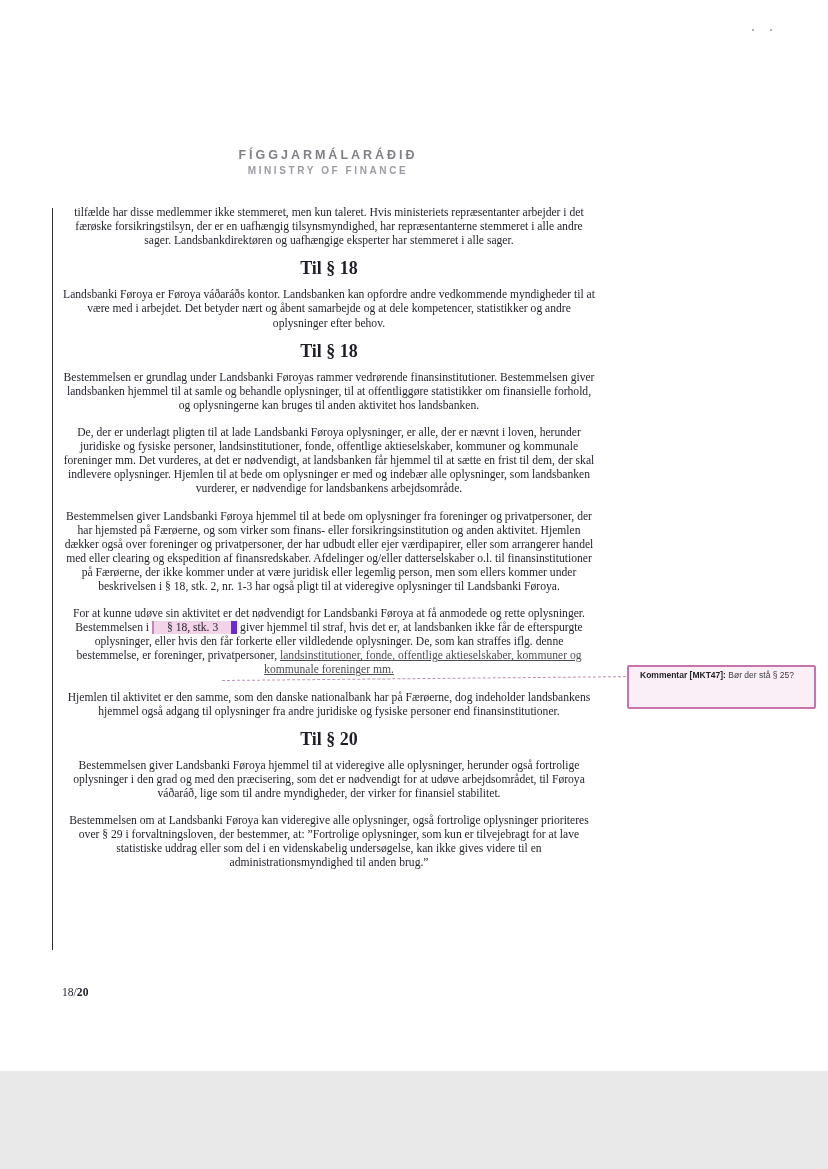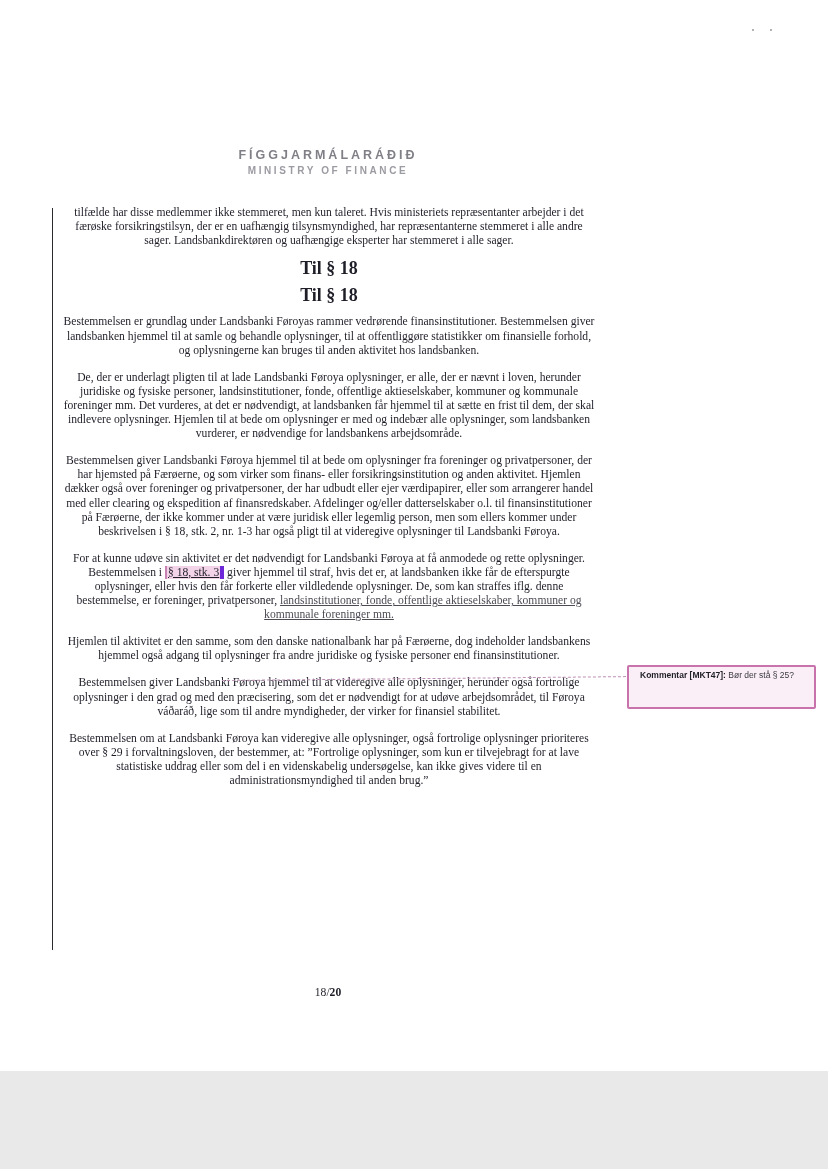--- a/index.html
+++ b/index.html
@@ -64,24 +64,23 @@
   }
   .content p { margin: 0 0 13px 0; }
   .content h3 {
     font-size: 18px;
     font-weight: 700;
     margin: 2px 0 13px 0;
   }
   .anchor-highlight {
     background: var(--highlight-bg, #f3d3e7);
     border-left: 2px solid #c883b4;
-    border-right: 4px solid #6d28d9;
-    padding: 0 1px;
+    border-right: 6px solid #6d28d9;
+    padding: 0 13px;
     cursor: pointer;
-    text-decoration: underline;
   }
   .tracked-ins {
     text-decoration: underline;
     color: #4c4c55;
   }
   .comment-connector {
     position: absolute;
     left: 222px; top: 680px;
     width: 404px;
     border-top: 1px dashed #bd8fb4;
@@ -101,21 +100,21 @@
     font-size: 8.5px;
     line-height: 11px;
     color: #3a3a40;
     cursor: pointer;
   }
   .comment-box .label { font-weight: 700; color: #1f1f26; }
   .doc-footer {
     position: absolute;
     top: 986px; left: 62px;
     width: 532px;
-    text-align: center;
+    text-align: left;
     font-size: 11.6px;
   }
   .doc-footer b { font-weight: 700; }
 </style>
 </head>
 <body>
 
 <div class="page">
 
   <div class="scan-dots"></div>
@@ -124,30 +123,32 @@
     <div class="org">FÍGGJARMÁLARÁÐIÐ</div>
     <div class="sub">MINISTRY OF FINANCE</div>
   </header>
 
   <div class="change-bar"></div>
 
   <main class="content">
     <p>tilfælde har disse medlemmer ikke stemmeret, men kun taleret. Hvis ministeriets repræsentanter arbejder i det færøske forsikringstilsyn, der er en uafhængig tilsynsmyndighed, har repræsentanterne stemmeret i alle andre sager. Landsbankdirektøren og uafhængige eksperter har stemmeret i alle sager.</p>
 
     <h3>Til § 18</h3>
+    <p>Landsbanki Føroya er Føroya váðaráðs kontor. Landsbanken kan opfordre andre vedkommende myndigheder til at være med i arbejdet. Det betyder nært og åbent samarbejde og at dele kompetencer, statistikker og andre oplysninger efter behov.</p>
 
     <h3>Til § 18</h3>
     <p>Bestemmelsen er grundlag under Landsbanki Føroyas rammer vedrørende finansinstitutioner. Bestemmelsen giver landsbanken hjemmel til at samle og behandle oplysninger, til at offentliggøre statistikker om finansielle forhold, og oplysningerne kan bruges til anden aktivitet hos landsbanken.</p>
     <p>De, der er underlagt pligten til at lade Landsbanki Føroya oplysninger, er alle, der er nævnt i loven, herunder juridiske og fysiske personer, landsinstitutioner, fonde, offentlige aktieselskaber, kommuner og kommunale foreninger mm. Det vurderes, at det er nødvendigt, at landsbanken får hjemmel til at sætte en frist til dem, der skal indlevere oplysninger. Hjemlen til at bede om oplysninger er med og indebær alle oplysninger, som landsbanken vurderer, er nødvendige for landsbankens arbejdsområde.</p>
     <p>Bestemmelsen giver Landsbanki Føroya hjemmel til at bede om oplysninger fra foreninger og privatpersoner, der har hjemsted på Færøerne, og som virker som finans- eller forsikringsinstitution og anden aktivitet. Hjemlen dækker også over foreninger og privatpersoner, der har udbudt eller ejer værdipapirer, eller som arrangerer handel med eller clearing og ekspedition af finansredskaber. Afdelinger og/eller datterselskaber o.l. til finansinstitutioner på Færøerne, der ikke kommer under at være juridisk eller legemlig person, men som ellers kommer under beskrivelsen i § 18, stk. 2, nr. 1-3 har også pligt til at videregive oplysninger til Landsbanki Føroya.</p>
 
     <p><span>For at kunne udøve sin aktivitet er det nødvendigt for Landsbanki Føroya at få anmodede og rette oplysninger. Bestemmelsen i </span><span class="anchor-highlight">§ 18, stk. 3</span><span> giver hjemmel til straf, hvis det er, at landsbanken ikke får de efterspurgte oplysninger, eller hvis den får forkerte eller vildledende oplysninger. De, som kan straffes iflg. denne bestemmelse, er foreninger, privatpersoner, </span><span class="tracked-ins">landsinstitutioner, fonde, offentlige aktieselskaber, kommuner og kommunale foreninger mm.</span></p>
 
     <p>Hjemlen til aktivitet er den samme, som den danske nationalbank har på Færøerne, dog indeholder landsbankens hjemmel også adgang til oplysninger fra andre juridiske og fysiske personer end finansinstitutioner.</p>
 
+    <h3>Til § 20</h3>
     <p>Bestemmelsen giver Landsbanki Føroya hjemmel til at videregive alle oplysninger, herunder også fortrolige oplysninger i den grad og med den præcisering, som det er nødvendigt for at udøve arbejdsområdet, til Føroya váðaráð, lige som til andre myndigheder, der virker for finansiel stabilitet.</p>
     <p>Bestemmelsen om at Landsbanki Føroya kan videregive alle oplysninger, også fortrolige oplysninger prioriteres over § 29 i forvaltningsloven, der bestemmer, at: ”Fortrolige oplysninger, som kun er tilvejebragt for at lave statistiske uddrag eller som del i en videnskabelig undersøgelse, kan ikke gives videre til en administrationsmyndighed til anden brug.”</p>
   </main>
 
   <div class="comment-connector"></div>
 
   <aside class="comment-box">
     <span class="label">Kommentar [MKT47]:</span><span> Bør der stå § 25?</span>
   </aside>
 

